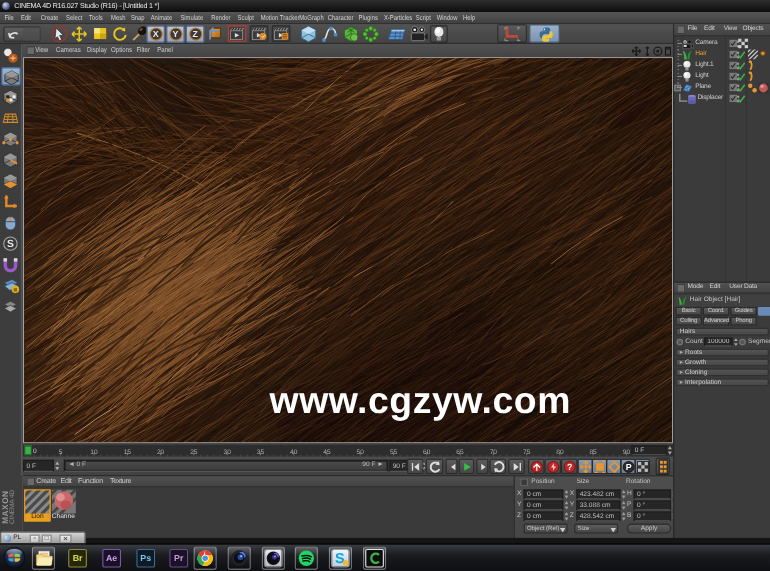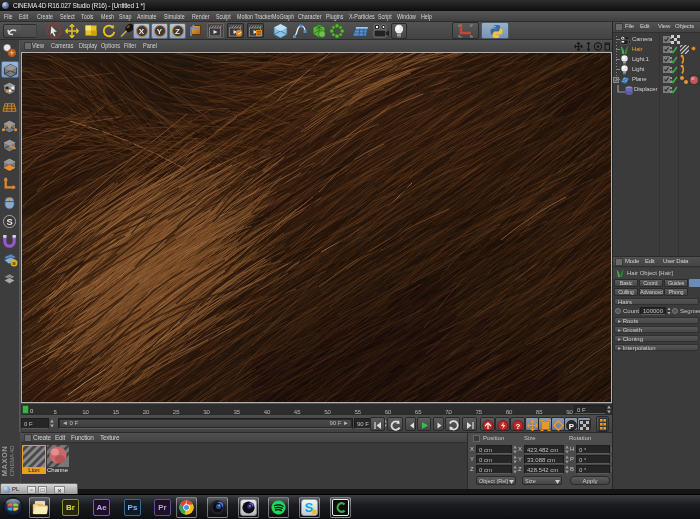--- a/index.html
+++ b/index.html
@@ -592,20 +592,21 @@
           <path d="M15 137Q70 109 127 87M-29 217Q5 173 51 143M205 67Q256 43 312 35M-17 250Q9 232 39 222" stroke="#764a26" stroke-width="0.6" opacity="0.85" fill="none"></path>
           <path d="M368 314Q410 269 466 245M393 331Q427 294 474 276M257 313Q305 271 357 233M504 320Q535 295 570 275M264 336Q312 295 368 267M389 362Q448 323 512 291M558 75Q599 28 647 -9M396 234Q421 210 454 200M492 336Q522 311 558 293M324 296Q360 267 401 246M385 326Q417 299 458 285M285 317Q319 294 355 273M368 295Q412 257 463 230M428 299Q481 255 539 217M307 351Q341 328 375 306M372 344Q407 325 436 297M347 329Q374 298 413 284M504 375Q549 334 603 307M259 324Q309 278 368 245M335 309Q389 285 430 244M394 317Q444 276 506 255M393 261Q447 218 508 185M453 318Q492 277 543 253M334 339Q387 296 452 274M278 303Q330 273 372 229M373 209Q402 190 427 167M336 319Q362 301 390 286M269 323Q298 297 329 275M245 377Q277 353 313 334M401 369Q453 328 512 299M418 272Q441 251 471 239M271 310Q325 263 388 229M523 360Q573 326 619 287M409 297Q436 272 469 257M303 301Q337 277 373 258M372 369Q426 321 494 296M390 336Q417 311 447 291M403 296Q429 278 459 266M468 273Q498 254 531 243M375 327Q416 285 470 262M337 343Q377 293 436 268M479 330Q507 313 536 296M444 310Q472 282 507 265M446 349Q478 325 513 306M376 306Q413 278 453 257M382 318Q413 298 449 286M407 286Q433 262 464 244M454 299Q505 260 562 229M276 378Q317 349 363 328M521 339Q558 298 610 280M303 326Q342 302 384 282M402 281Q446 239 502 217M362 287Q395 267 430 252M341 378Q394 324 464 294M441 360Q486 320 543 295M553 49Q597 14 644 -17" stroke="#3c2311" stroke-width="0.4" opacity="0.85" fill="none"></path>
           <path d="M266 231Q286 206 316 194M102 90Q143 88 181 101M533 258Q578 202 642 170M498 182Q523 154 557 140M123 54Q185 90 235 142M128 39Q196 58 262 83M525 245Q571 186 637 150M496 227Q535 185 586 159M582 250Q607 223 633 198M523 2Q578 -43 640 -78M183 328Q227 287 282 263M529 184Q567 144 614 117M-25 91Q26 88 77 81M336 188Q389 146 451 117M21 53Q62 66 96 92M518 134Q537 107 566 91M246 202Q299 156 358 117M158 31Q218 41 277 55M448 160Q506 128 553 80M165 352Q206 312 261 293M584 235Q621 208 662 185M274 226Q320 173 379 136M372 222Q416 177 473 152M-26 345Q32 303 94 269M432 125Q482 86 541 63M490 27Q547 -20 611 -58M138 135Q170 98 216 79M580 228Q621 165 686 128M188 372Q210 347 239 333M-33 335Q19 280 85 244M312 222Q344 182 390 159M255 4Q302 -18 351 -31M346 160Q405 125 465 92M582 112Q633 63 694 30M-7 13Q44 38 92 69M547 171Q571 142 602 121M497 245Q530 225 557 198M172 13Q212 1 255 4M339 139Q398 90 471 70M456 3Q496 -17 533 -43M199 27Q235 12 275 9M462 76Q510 23 575 -4M502 190Q525 169 552 154M-29 316Q7 272 59 250M398 213Q453 172 519 149M272 249Q314 213 364 188M2 15Q47 62 105 89M524 95Q551 73 582 57M-17 97Q17 78 57 76M562 148Q607 90 672 58M551 162Q591 110 649 77M225 201Q267 152 323 118M294 168Q347 121 407 84M178 370Q206 343 241 323M253 385Q302 352 347 312M509 144Q562 106 619 74M481 232Q513 193 559 172M422 119Q453 82 494 57M103 74Q158 74 206 102M523 177Q565 134 614 97M505 165Q555 122 612 88M263 276Q308 253 347 221M417 145Q449 116 488 97M487 211Q519 182 556 157M153 38Q220 52 284 77M412 162Q444 138 479 119M586 122Q617 72 667 41M469 23Q500 0 535 -13M334 179Q367 160 396 136M-4 99Q40 98 84 97M443 152Q470 127 506 116M534 195Q586 149 643 110M382 126Q417 93 460 70M197 342Q233 311 274 287M231 18Q275 1 320 -12M282 264Q320 231 366 211M403 212Q456 176 518 163M316 262Q346 227 386 206M471 162Q505 136 546 123M487 44Q539 17 581 -25M521 215Q564 166 622 138M580 272Q609 244 642 223M461 256Q490 229 527 213M113 48Q186 69 241 123M286 244Q336 204 390 171M154 384Q185 363 217 346M288 208Q332 160 385 121M140 61Q185 58 228 73M152 52Q185 51 217 60M268 194Q316 139 379 103M35 112Q91 94 149 91M168 38Q203 40 237 44M58 78Q131 92 202 117M300 241Q351 197 408 162M537 116Q583 66 639 28M-22 272Q34 230 93 193M286 187Q319 151 357 120M531 184Q554 161 583 144M209 173Q237 147 271 128M68 12Q124 56 157 118M10 89Q61 96 113 90M-36 127Q27 94 84 50M184 150Q224 108 276 85M548 170Q583 132 625 102M467 30Q504 10 539 -15M218 236Q251 205 294 192M329 155Q357 131 391 117M246 180Q295 140 356 124M433 140Q496 104 542 48M557 219Q586 183 624 158M173 151Q204 134 236 119M550 193Q572 172 598 156M217 296Q259 265 305 239M95 94Q132 97 168 110M56 120Q98 102 144 93M559 101Q595 65 635 32M132 11Q166 29 197 53M188 369Q237 339 291 317M402 169Q427 149 454 130M285 230Q336 182 392 138M136 389Q158 367 186 354M164 371Q192 352 222 335M197 20Q246 13 295 16M417 128Q462 77 524 49" stroke="#573319" stroke-width="0.6" opacity="0.85" fill="none"></path>
           <path d="M462 59Q515 19 578 2M-20 180Q22 152 67 130M185 112Q221 79 261 48M196 34Q254 38 310 23M19 50Q58 78 104 96M326 162Q372 128 423 101M293 11Q353 -24 422 -33M102 366Q126 342 153 322M83 66Q154 91 222 123M178 147Q216 117 257 94M400 83Q444 46 494 20M461 85Q488 68 514 47M460 56Q496 28 538 8M393 152Q445 105 511 84M581 214Q617 173 661 143M407 137Q459 98 517 71M189 336Q234 297 285 266M17 368Q79 332 146 307M471 169Q517 139 563 110M205 282Q246 229 307 200M496 154Q524 128 560 117M14 122Q73 105 131 84M61 69Q107 76 146 103M105 137Q151 103 202 78M152 367Q189 351 220 327M314 137Q376 98 442 68M370 133Q411 99 463 89M248 159Q283 123 328 99M455 127Q482 99 518 87M391 109Q428 85 468 64M427 113Q470 83 518 63M367 101Q395 74 431 58M196 195Q241 176 281 146M498 197Q546 165 596 137M426 141Q465 109 513 90M450 157Q491 126 529 91M196 92Q240 70 282 43M9 21Q50 43 82 77M292 150Q323 129 357 114M229 11Q260 9 288 -4M556 203Q576 178 599 157M175 131Q226 92 285 66M146 373Q202 343 244 296M74 45Q142 79 191 137M180 74Q216 60 253 50M566 232Q611 188 661 148M571 177Q595 144 629 119M171 318Q218 270 272 230M403 110Q434 62 483 32M-39 212Q2 172 51 141M197 106Q238 69 286 41M415 53Q453 16 502 -1M439 127Q489 85 544 50M481 102Q524 69 576 51M232 1Q284 -18 333 -44M218 6Q270 -8 318 -32M240 110Q291 65 356 46M-7 13Q36 19 71 44" stroke="#663e1e" stroke-width="0.4" opacity="0.85" fill="none"></path>
           <path d="M394 355Q446 317 501 285M352 317Q390 286 431 260M414 335Q461 289 515 254M270 358Q293 335 321 319M373 334Q397 315 424 300M403 353Q454 320 504 286" stroke="#301b0d" stroke-width="0.6" opacity="0.85" fill="none"></path>
           <path d="M424 255Q460 213 509 185M413 275Q445 245 486 228M455 308Q483 294 505 271M298 336Q323 313 354 301M383 276Q433 242 485 210M409 268Q452 238 503 225M260 318Q300 294 327 257M236 312Q300 284 354 240M403 238Q461 195 519 153M506 371Q538 345 572 323M327 375Q381 327 442 287M263 318Q295 286 336 268M475 329Q495 305 523 291M349 363Q380 335 420 322M254 344Q303 303 360 272M565 301Q601 277 629 244M225 378Q254 351 291 336M397 259Q444 212 505 187M298 387Q348 344 407 315M356 357Q408 331 458 299M568 321Q616 272 672 233M546 339Q567 314 596 298M405 250Q437 227 472 210M266 313Q308 276 360 257M374 346Q419 310 474 292M491 356Q527 336 556 306M542 322Q580 289 622 261M323 295Q371 272 419 246M353 362Q373 337 398 318M255 300Q310 257 376 234M444 243Q482 207 524 175M561 72Q623 44 670 -5M292 347Q341 306 403 287M552 40Q587 -4 635 -34M308 286Q349 256 394 229M463 338Q488 313 520 297M480 347Q522 320 560 288M405 358Q462 312 523 273M228 340Q272 312 322 298M356 325Q403 292 456 271M280 294Q322 262 373 246M438 280Q484 239 542 222M512 323Q542 293 584 281M263 346Q310 313 364 294M542 342Q596 314 649 284M384 278Q429 222 494 190" stroke="#3c2311" stroke-width="0.6" opacity="0.85" fill="none"></path>
           <path d="M335 225Q389 203 435 166M432 245Q469 211 514 190M559 310Q582 285 615 275M212 316Q259 290 304 261M527 93Q555 77 581 59M516 61Q558 16 603 -26M426 292Q471 261 521 239M529 358Q570 321 619 296M417 388Q473 366 518 328M451 205Q488 165 537 143M512 292Q561 248 623 226M220 302Q243 278 271 259M427 305Q457 285 489 269M447 306Q498 259 563 232M553 33Q590 -6 637 -33M380 235Q417 208 460 192M521 344Q553 321 587 302M443 229Q492 184 549 151M571 113Q621 75 679 52M513 312Q544 282 585 268M498 315Q548 269 610 245M534 16Q583 -22 636 -53M259 294Q281 272 308 258M541 223Q583 188 615 144M247 276Q284 241 330 220M539 102Q568 67 606 42M334 364Q383 311 449 281M484 378Q514 348 553 333M557 63Q601 16 660 -10M498 1Q554 -36 602 -83M558 382Q580 347 608 316M531 292Q553 264 584 246M527 298Q551 276 581 265M245 316Q293 271 353 245M193 358Q238 319 293 298M311 294Q351 258 398 232M578 13Q601 -8 631 -19M436 262Q468 236 506 218M445 306Q473 277 507 254M143 22Q218 33 285 69M317 262Q375 240 420 198M507 294Q532 260 568 238M380 377Q426 337 475 301M411 206Q453 167 505 146M313 213Q344 185 380 163M376 298Q410 275 442 250M279 377Q303 356 332 345M221 290Q252 254 295 233M316 367Q379 326 446 292M375 190Q397 166 427 155M389 222Q409 192 440 176M452 294Q522 267 582 223M529 254Q581 209 646 188M298 277Q363 242 424 200M305 281Q341 260 376 237M364 234Q408 203 454 174M453 235Q500 217 540 187M501 200Q521 175 549 159M227 306Q258 283 290 260M446 251Q482 219 523 195M536 338Q574 312 614 291M342 262Q384 223 439 208M511 257Q545 227 585 203M461 377Q513 337 570 306M527 51Q555 30 587 13M287 330Q337 282 400 257M421 192Q484 169 533 125M579 17Q632 -18 692 -34M292 303Q351 277 398 231M578 376Q604 352 638 341M326 277Q360 249 401 231M588 298Q620 266 656 239M351 285Q400 228 470 200M128 7Q199 24 261 60M482 254Q545 215 613 187M531 378Q570 353 607 327M437 366Q476 333 523 314M577 4Q606 -25 641 -43M497 25Q532 9 559 -18M200 19Q261 4 324 -0M356 254Q383 225 419 208M577 364Q607 335 647 321M548 338Q588 294 634 256M522 172Q555 148 592 129M478 259Q520 225 568 200M568 88Q597 71 620 45M378 186Q414 148 460 125M481 335Q531 317 574 286M429 270Q457 246 492 234M581 376Q606 338 646 318M148 17Q221 18 291 42M527 207Q575 159 630 121M554 72Q588 33 636 12M532 315Q569 281 614 262M545 99Q573 78 600 56M588 311Q612 290 639 274M244 386Q272 355 304 330M508 244Q555 207 599 167" stroke="#4a2b15" stroke-width="0.6" opacity="0.85" fill="none"></path>
           <path d="M274 118Q311 92 352 71M45 141Q112 115 166 68" stroke="#764a26" stroke-width="0.4" opacity="0.85" fill="none"></path>
           <path d="M379 337Q417 304 467 293M347 343Q378 314 417 299" stroke="#301b0d" stroke-width="0.4" opacity="0.85" fill="none"></path>
         </svg>
+        <div class="abs" style="left:223px;top:292px;font-size:34px;font-weight:bold;color:#fff;letter-spacing:0.5px;white-space:nowrap;">www.cgzyw.com</div>
       </div>
     </div>
     <div class="abs" style="left:21px;top:403px;width:591px;height:11px;background:#2d2d2d;border-top:1px solid #555;"><svg width="591" height="11" viewBox="0 0 591 11">
         <path d="M4.0 11 V5.5" stroke="#8a8a8a" stroke-width="0.7"></path>
         <path d="M10.1 11 V7.5" stroke="#8a8a8a" stroke-width="0.7"></path>
         <path d="M16.1 11 V7.5" stroke="#8a8a8a" stroke-width="0.7"></path>
         <path d="M22.1 11 V7.5" stroke="#8a8a8a" stroke-width="0.7"></path>
         <path d="M28.2 11 V7.5" stroke="#8a8a8a" stroke-width="0.7"></path>
         <path d="M34.2 11 V5.5" stroke="#8a8a8a" stroke-width="0.7"></path>
         <path d="M40.3 11 V7.5" stroke="#8a8a8a" stroke-width="0.7"></path>

